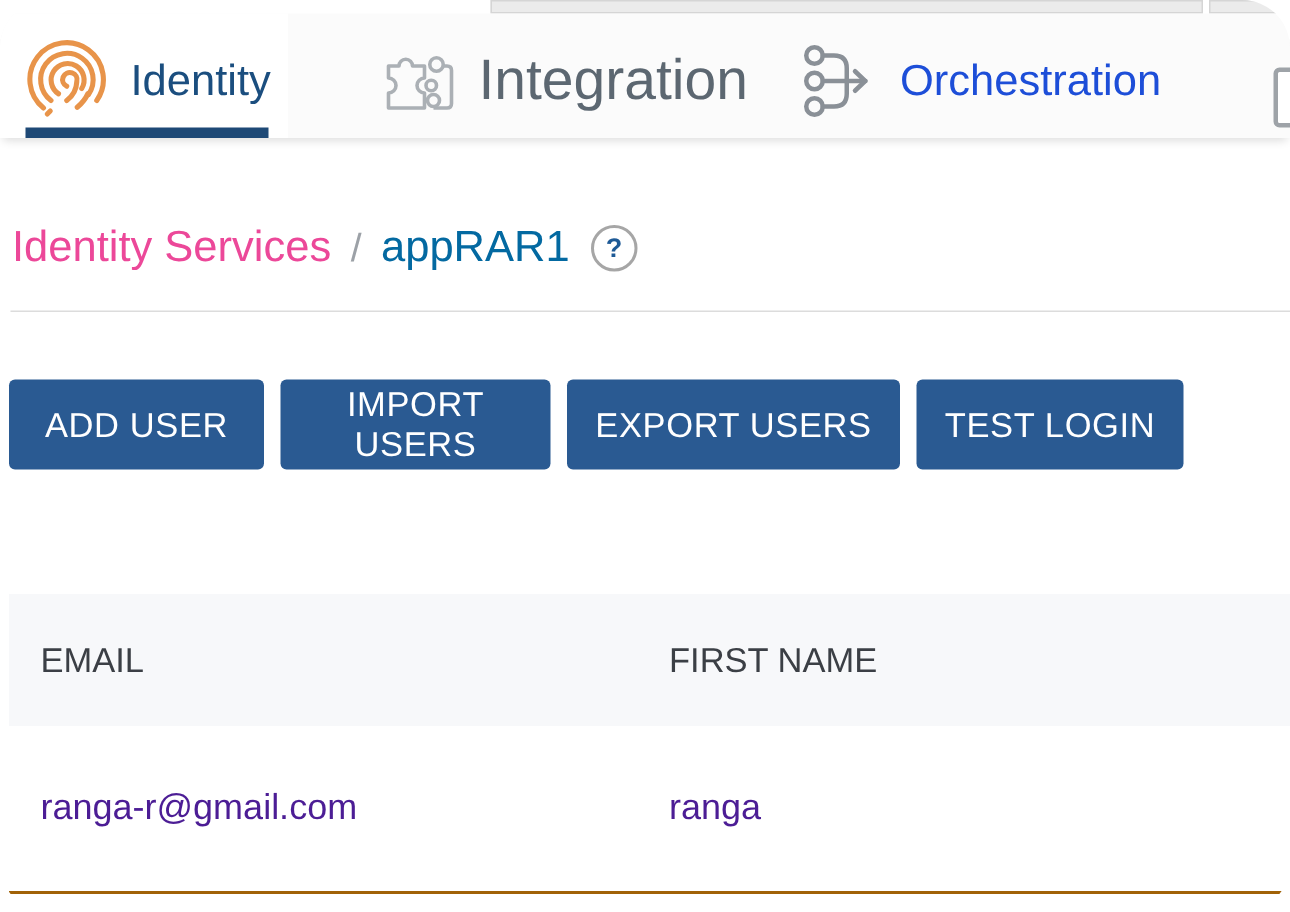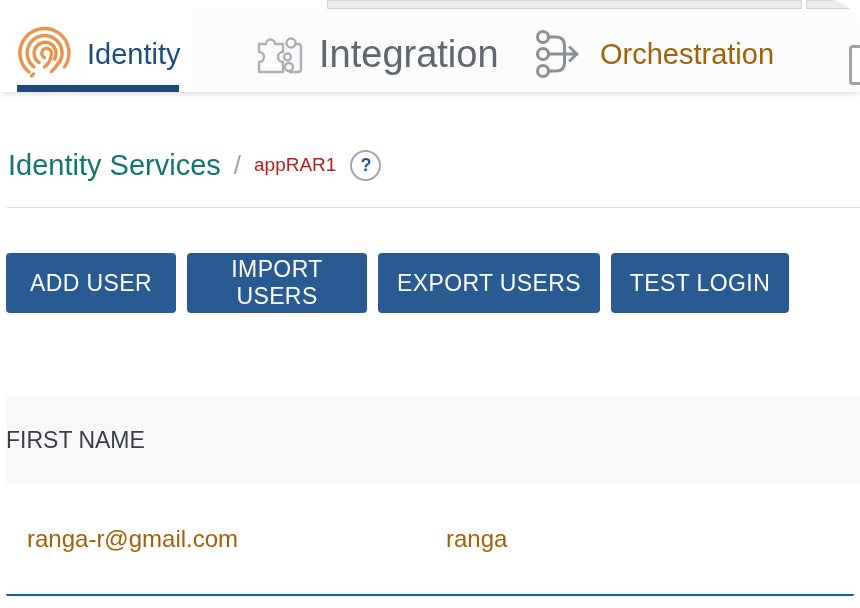--- a/index.html
+++ b/index.html
@@ -32,35 +32,35 @@
       padding-top: 7px; box-sizing: border-box;
       cursor: pointer;
     }
     .tab .icon { display: inline-flex; align-items: center; }
     .tab-label { white-space: nowrap; }
     .tab-identity { left: 18px; }
     .tab-identity .tab-label { margin-left: 12px; font-size: 29px; color: #1B4E7F; }
     .tab-integration { left: 253px; }
     .tab-integration .tab-label { margin-left: 14px; font-size: 38px; color: #5C6771; }
     .tab-orchestration { left: 535px; }
-    .tab-orchestration .tab-label { margin-left: 13px; font-size: 29px; color: #a16207; }
+    .tab-orchestration .tab-label { margin-left: 13px; font-size: 29px; color: #1d4ed8; }
     .underline { position: absolute; left: 17px; top: 76px; width: 162px; height: 7px; background: #1E4976; }
     .partial-tab {
       position: absolute; left: 849px; top: 36px; width: 28px; height: 34px;
       border: 3px solid #9EA3A8; border-radius: 4px; background: #fff;
     }
 
     
     .breadcrumb {
       position: absolute; top: 140px; left: 8px; height: 50px;
       display: flex; align-items: center;
     }
-    .bc-parent { font-size: 29px; color: #0f766e; text-decoration: none; cursor: pointer; }
+    .bc-parent { font-size: 29px; color: #ec4899; text-decoration: none; cursor: pointer; }
     .bc-sep { font-size: 26px; color: #9CA1A7; margin: 0 13px; }
-    .bc-current { font-size: 19px; color: #b91c1c; }
+    .bc-current { font-size: 29px; color: #0369a1; }
     .help {
       margin-left: 14px; width: 27px; height: 27px; border-radius: 50%;
       border: 2px solid #A6A6A6; display: inline-flex; align-items: center; justify-content: center;
       cursor: pointer; box-sizing: content-box;
     }
     .help span { font-size: 18px; font-weight: 700; color: #1E5A96; line-height: 1; }
 
     .divider { position: absolute; top: 207px; left: 7px; width: 853px; height: 1px; background: #DCDCDC; }
 
     
@@ -81,22 +81,22 @@
     
     .table { position: absolute; top: 396px; left: 6px; width: 854px; }
     .thead {
       height: 88px; background: #F7F8FA;
       display: flex; align-items: center;
       font-size: 23px; color: #3B3F45;
     }
     .trow {
       height: 110px; background: #ffffff;
       display: flex; align-items: center;
-      font-size: 24px; color: #a16207;
-      border-bottom: 2px solid #0369a1;
+      font-size: 24px; color: #4c1d95;
+      border-bottom: 2px solid #a16207;
       cursor: pointer;
     }
     .cell { box-sizing: border-box; }
     .col-email { width: 440px; padding-left: 21px; }
     .col-first { flex: 1; }
   </style>
 </head>
 <body>
 
 <div class="screen">
@@ -168,20 +168,21 @@
 
   <div class="toolbar">
     <button class="btn btn-add">ADD USER</button>
     <button class="btn btn-import">IMPORT USERS</button>
     <button class="btn btn-export">EXPORT USERS</button>
     <button class="btn btn-test">TEST LOGIN</button>
   </div>
 
   <div class="table">
     <div class="thead">
+      <div class="cell col-email">EMAIL</div>
       <div class="cell col-first">FIRST NAME</div>
     </div>
     <div class="trow">
       <div class="cell col-email">ranga-r@gmail.com</div>
       <div class="cell col-first">ranga</div>
     </div>
   </div>
 
 </div>
 

